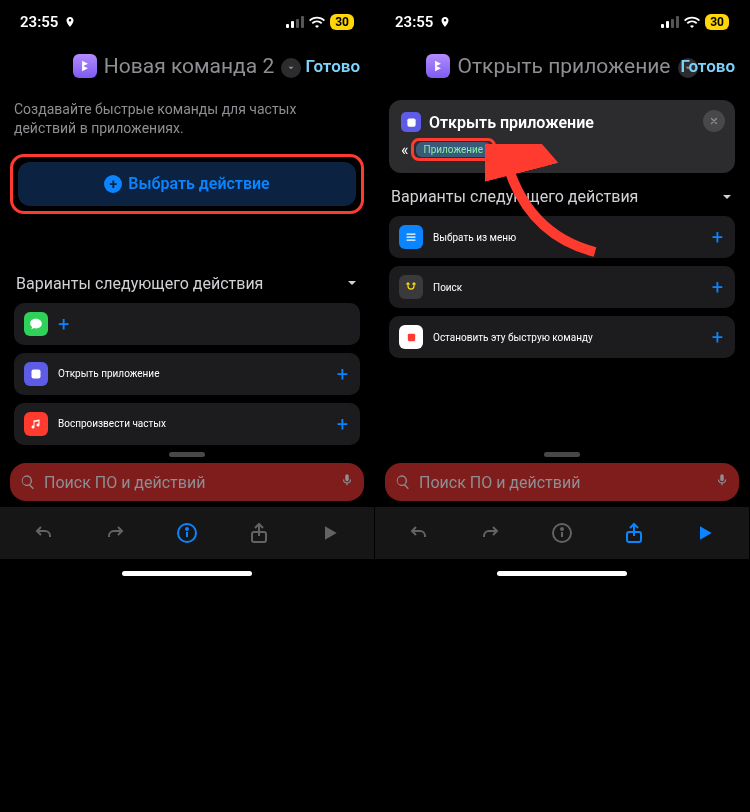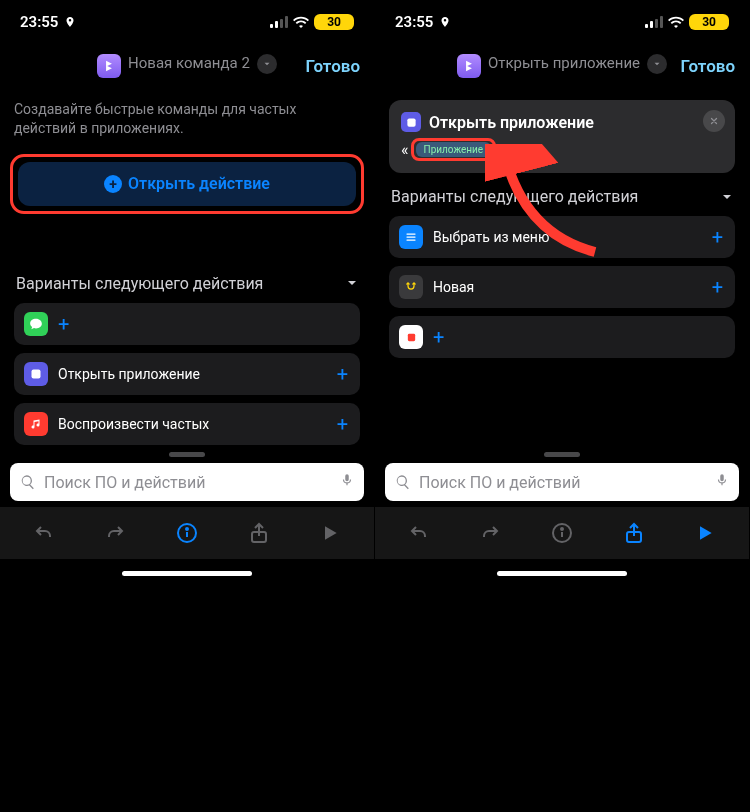--- a/index.html
+++ b/index.html
@@ -29,41 +29,41 @@
     padding: 0 20px;
     font-size: 15px;
     font-weight: 600;
   }
   .status-left { display: flex; align-items: center; gap: 6px; }
   .status-right { display: flex; align-items: center; gap: 5px; }
   .battery-badge {
     background: #ffd60a;
     color: #000;
     border-radius: 6px;
-    padding: 1px 13px;
+    padding: 1px 5px;
     font-size: 12px;
     font-weight: 700;
     display: flex;
     align-items: center;
   }
   
   .header {
     height: 44px;
     display: flex;
     align-items: center;
     justify-content: center;
     position: relative;
     padding: 0 14px;
   }
   .header-center {
     display: flex;
-    align-items: flex-start;
+    align-items: flex-end;
     gap: 7px;
     color: #8e8e93;
-    font-size: 15px;
+    font-size: 21px;
   }
   .shortcut-app-icon {
     width: 24px;
     height: 24px;
     border-radius: 6px;
     background: linear-gradient(180deg, #b28cff, #7e5bef);
     display: flex;
     align-items: center;
     justify-content: center;
   }
@@ -138,21 +138,21 @@
     align-items: center;
     padding: 0 10px;
     margin-bottom: 8px;
     gap: 10px;
   }
   .suggest-item .icon-box {
     width: 24px; height: 24px; border-radius: 6px;
     display:flex; align-items:center; justify-content:center;
     flex-shrink: 0;
   }
-  .suggest-item .label { flex: 1; font-size: 14px; color: #fff; }
+  .suggest-item .label { flex: 1; font-size: 10px; color: #fff; }
   .suggest-item .plus { color: #0a84ff; font-size: 20px; font-weight: 400; margin-right:2px; }
   .icon-green  { background: #30d158; }
   .icon-purple { background: #5e5ce6; }
   .icon-red    { background: #ff3b30; }
   .icon-blue   { background: #0a84ff; }
   .icon-gray   { background: #3a3a3c; }
   .icon-white  { background: #ffffff; }
   
   .action-card {
     background: #2c2c2e;
@@ -202,22 +202,22 @@
     position: absolute;
     bottom: 0;
     left: 0; right: 0;
   }
   .grabber {
     width: 36px; height: 5px; border-radius: 3px;
     background: #48484a; margin: 0 auto 6px auto;
   }
   .search-bar {
     margin: 0 10px 6px 10px;
-    background: #ffffff;
-    border-radius: 8px;
+    background: #7f1d1d;
+    border-radius: 16px;
     height: 38px;
     display: flex;
     align-items: center;
     padding: 0 10px;
     gap: 8px;
     color: #8e8e93;
     font-size: 16px;
   }
   .search-bar .sicon { width:16px; display:flex; }
   .search-bar .placeholder { flex:1; }
@@ -287,21 +287,21 @@
     </div>
     <div class="header-done">Готово</div>
   </div>
 
   <div class="body-area">
     <div class="hint-text">Создавайте быстрые команды для частых действий в приложениях.</div>
 
     <div class="add-action-wrap">
       <div class="add-action-btn">
         <span class="plus-circle">+</span>
-        <span>Открыть действие</span>
+        <span>Выбрать действие</span>
       </div>
     </div>
 
     <div class="section-title-row" style="margin-top:60px;">
       <span class="section-title">Варианты следующего действия</span>
       <svg width="16" height="16" viewBox="0 0 24 24" fill="#d1d1d6">
           <path d="M6 9l6 6 6-6z"></path>
         </svg>
     </div>
 
@@ -478,29 +478,30 @@
       <span class="label">Выбрать из меню</span>
       <span class="plus">+</span>
     </div>
     <div class="suggest-item">
       <span class="icon-box icon-gray">
         <svg width="12" height="12" viewBox="0 0 24 24" fill="none" stroke="#ffd60a" stroke-width="2.5">
             <path d="M6 4v6a6 6 0 006 6 6 6 0 006-6V4"></path>
             <path d="M3 7l3-3 3 3M15 7l3-3 3 3"></path>
           </svg>
       </span>
-      <span class="label">Новая</span>
+      <span class="label">Поиск</span>
       <span class="plus">+</span>
     </div>
     <div class="suggest-item">
       <span class="icon-box icon-white">
         <svg width="11" height="11" viewBox="0 0 24 24" fill="#ff3b30">
             <rect x="4" y="4" width="16" height="16" rx="3"></rect>
           </svg>
       </span>
+      <span class="label">Остановить эту быструю команду</span>
       <span class="plus">+</span>
     </div>
   </div>
 
   <div class="bottom-area">
     <div class="grabber"></div>
     <div class="search-bar">
       <span class="sicon">
         <svg width="16" height="16" viewBox="0 0 24 24" fill="#8e8e93">
             <path d="M10 2a8 8 0 015.3 13.9l5.4 5.4-1.4 1.4-5.4-5.4A8 8 0 1110 2zm0 2a6 6 0 100 12 6 6 0 000-12z"></path>

